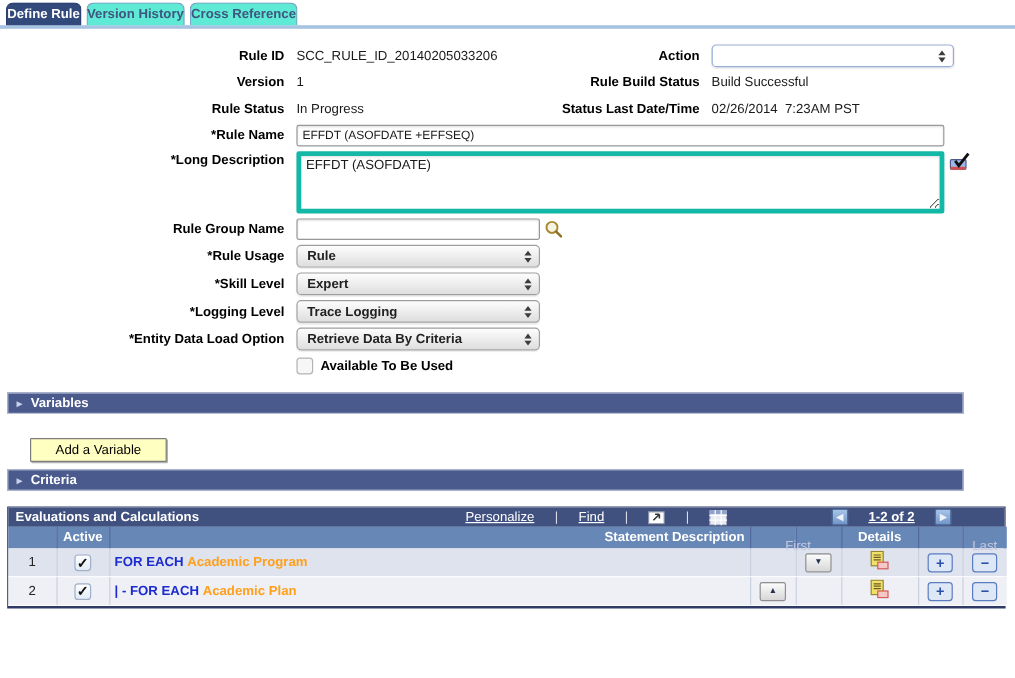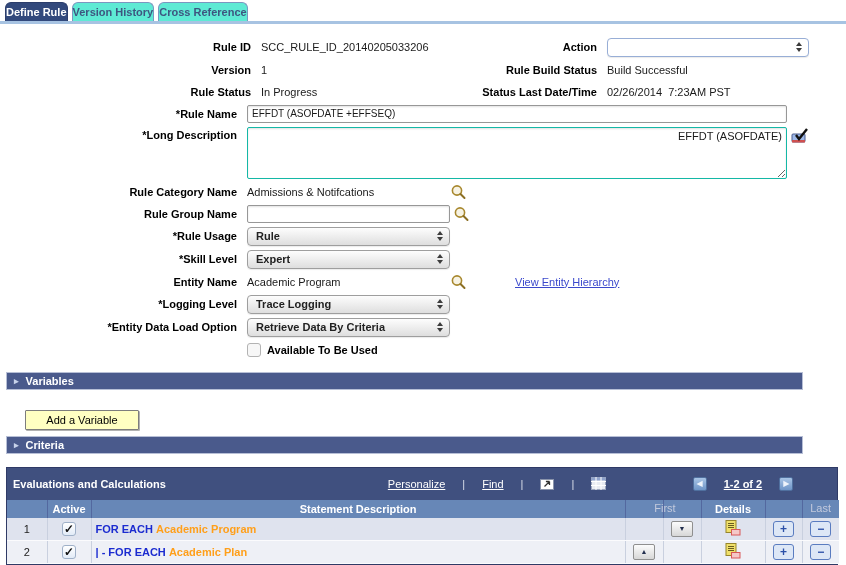--- a/index.html
+++ b/index.html
@@ -11,38 +11,38 @@
   
   .tabstrip { display:flex; align-items:flex-end; padding-left:5px; gap:4px; height:21px; }
   .tab { padding:3px 0; font-weight:bold; border-radius:6px 6px 0 0; cursor:default; line-height:12px; }
   .tab.active { background:#32497c; color:#fff; border:1px solid #2b3d6b; border-bottom:none; }
   .tab.inactive { background:#5eead4; color:#3e5680; border:1px solid #7b96bf; border-bottom:none; }
   .tab-underline { height:3px; background:#a7c3e2; }
 
   
   .form { padding-top:13px; }
   .frow { display:grid; grid-template-columns:237px auto; column-gap:10px; align-items:center; margin-bottom:4px; min-height:18px; }
-  .frow4 { display:grid; grid-template-columns:237px 200px 126px auto; column-gap:10px; align-items:center; margin-bottom:4px; min-height:18px;padding-left:14px; }
+  .frow4 { display:grid; grid-template-columns:237px 200px 126px auto; column-gap:10px; align-items:center; margin-bottom:4px; min-height:18px; }
   .lbl { text-align:right; font-weight:bold; color:#000; white-space:nowrap; }
   .val { white-space:pre; }
   .vflex { display:flex; align-items:center; }
   .top { align-items:start; }
   .lbl.top-lbl { padding-top:2px; }
 
   input.txt {
     font-family:"Liberation Sans", sans-serif; font-size:10px; color:#1a1a1a;
     border:1px solid #979797; padding:2px 4px; height:18px; background:#fff;
     box-shadow:inset 0 1px 2px rgba(0,0,0,.12); border-radius:2px;
   }
   .w540 { width:540px; }
   .w203 { width:203px; }
   textarea.txt {
     font-family:"Liberation Sans", sans-serif; font-size:11px; color:#1a1a1a;
-    border:1px solid #14b8a6; padding:2px 4px; width:540px; height:52px;
-    box-shadow:inset 0 1px 2px rgba(0,0,0,.12); border-radius:2px; resize:both;text-align:right;
+    border:4px solid #14b8a6; padding:2px 4px; width:540px; height:52px;
+    box-shadow:inset 0 1px 2px rgba(0,0,0,.12); border-radius:2px; resize:both;
   }
   .valtext { display:inline-block; width:203px; }
 
   
   .sel {
     display:inline-flex; align-items:center; justify-content:space-between;
     height:19px; border-radius:4px; padding:0 6px 0 8px; cursor:default;
     background:linear-gradient(#fdfdfd,#dedede); border:1px solid #9e9e9e;
     box-shadow:0 1px 1px rgba(0,0,0,.08); font-weight:bold; color:#222;gap:20px;
   }
@@ -83,39 +83,39 @@
   .btn-yellow {
     margin-left:25px; width:114px; padding:3px 0; text-align:center;
     background:#ffffc2; border:1px solid #7d7d7d; box-shadow:1px 1px 0 rgba(0,0,0,.3);
     font-size:11px; color:#000; cursor:pointer; border-radius:1px;
   }
 
   
   .gridwrap { margin-left:6px; width:832px; border:1px solid #2f3a66; border-bottom-width:2px; background:#fff; }
   .gridbar {
     background:#40507f; color:#fff; display:flex; align-items:center;
-    padding:3px 6px; font-weight:bold; height:32px;
+    padding:3px 6px; font-weight:bold; height:16px;
   }
   .gtitle { flex:none; }
   .gnav { margin-left:auto; display:flex; align-items:center; gap:17px; font-weight:normal; }
   .wlink { color:#fff; text-decoration:underline; cursor:pointer; font-weight:normal; }
   .sep { color:#d9deea; }
   .spacer { width:14px; }
   .firstlast { color:#c3cadd;margin-top:48px; }
   .range { font-weight:bold; color:#fff;text-decoration:underline; }
   .navbtn {
     width:14px; height:14px; border:1px solid #50709f; border-radius:2px;
     background:linear-gradient(#a8c4e6,#6f95c8); color:#eef3fb; font-size:8px;
     display:inline-flex; align-items:center; justify-content:center; cursor:pointer; line-height:1;
   }
 
   table.grid { width:100%; border-collapse:collapse; table-layout:fixed; }
   table.grid th {
     background:#6787b7; color:#fff; font-weight:bold; font-size:11px;
-    border-right:1px solid #53689f; padding:2px 4px; height:18px; text-align:center;
+    border-right:1px solid #53689f; padding:2px 4px; height:18px; text-align:right;
   }
   table.grid th.c { text-align:center; }
   table.grid th:last-child { border-right:none; }
   table.grid td {
     padding:2px 4px; height:22px; border-right:1px solid #c9d0df; border-bottom:1px solid #fbfbfd;
   }
   table.grid td:last-child { border-right:none; }
   tr.r-odd td { background:#dfe3ee; }
   tr.r-even td { background:#eef0f6; }
   td.cnum { text-align:center; color:#222; }
@@ -191,32 +191,20 @@
         <span class="icon-btn" style="margin-left:4px; align-self:flex-start;">
           <svg width="20" height="18" viewBox="0 0 20 18">
             <rect x="1" y="7" width="13" height="8" rx="1" fill="#9db8e8" stroke="#4a5a8c"></rect>
             <rect x="1" y="13" width="13" height="2.5" fill="#d05050"></rect>
             <path d="M5 8 l3 4 l8 -10" stroke="#111" stroke-width="2.4" fill="none"></path>
           </svg>
         </span>
       </div>
     </div>
 
-    <div class="frow">
-      <div class="lbl">Rule Category Name</div>
-      <div class="vflex">
-        <span class="valtext">Admissions &amp; Notifcations</span>
-        <span class="icon-btn">
-          <svg width="17" height="16" viewBox="0 0 17 16">
-            <circle cx="7" cy="6.5" r="4.6" fill="#f7f3e4" stroke="#a8882e" stroke-width="1.6"></circle>
-            <line x1="10.5" y1="10" x2="14.5" y2="14" stroke="#8c6f23" stroke-width="2" stroke-linecap="round"></line>
-          </svg>
-        </span>
-      </div>
-    </div>
 
     <div class="frow">
       <div class="lbl">Rule Group Name</div>
       <div class="vflex">
         <input class="txt w203" type="text" value="" style="">
         <span class="icon-btn" style="margin-left:3px;">
           <svg width="17" height="16" viewBox="0 0 17 16">
             <circle cx="7" cy="6.5" r="4.6" fill="#f7f3e4" stroke="#a8882e" stroke-width="1.6"></circle>
             <line x1="10.5" y1="10" x2="14.5" y2="14" stroke="#8c6f23" stroke-width="2" stroke-linecap="round"></line>
           </svg>
@@ -243,33 +231,20 @@
         <div class="sel w203">
           <span>Expert</span>
           <span class="arrs">
               <i class="a-up"></i>
               <i class="a-dn"></i>
             </span>
         </div>
       </div>
     </div>
 
-    <div class="frow">
-      <div class="lbl">Entity Name</div>
-      <div class="vflex">
-        <span class="valtext">Academic Program</span>
-        <span class="icon-btn">
-          <svg width="17" height="16" viewBox="0 0 17 16">
-            <circle cx="7" cy="6.5" r="4.6" fill="#f7f3e4" stroke="#a8882e" stroke-width="1.6"></circle>
-            <line x1="10.5" y1="10" x2="14.5" y2="14" stroke="#8c6f23" stroke-width="2" stroke-linecap="round"></line>
-          </svg>
-        </span>
-        <span class="link ent-link">View Entity Hierarchy</span>
-      </div>
-    </div>
 
     <div class="frow">
       <div class="lbl">*Logging Level</div>
       <div>
         <div class="sel w203">
           <span>Trace Logging</span>
           <span class="arrs">
               <i class="a-up"></i>
               <i class="a-dn"></i>
             </span>

